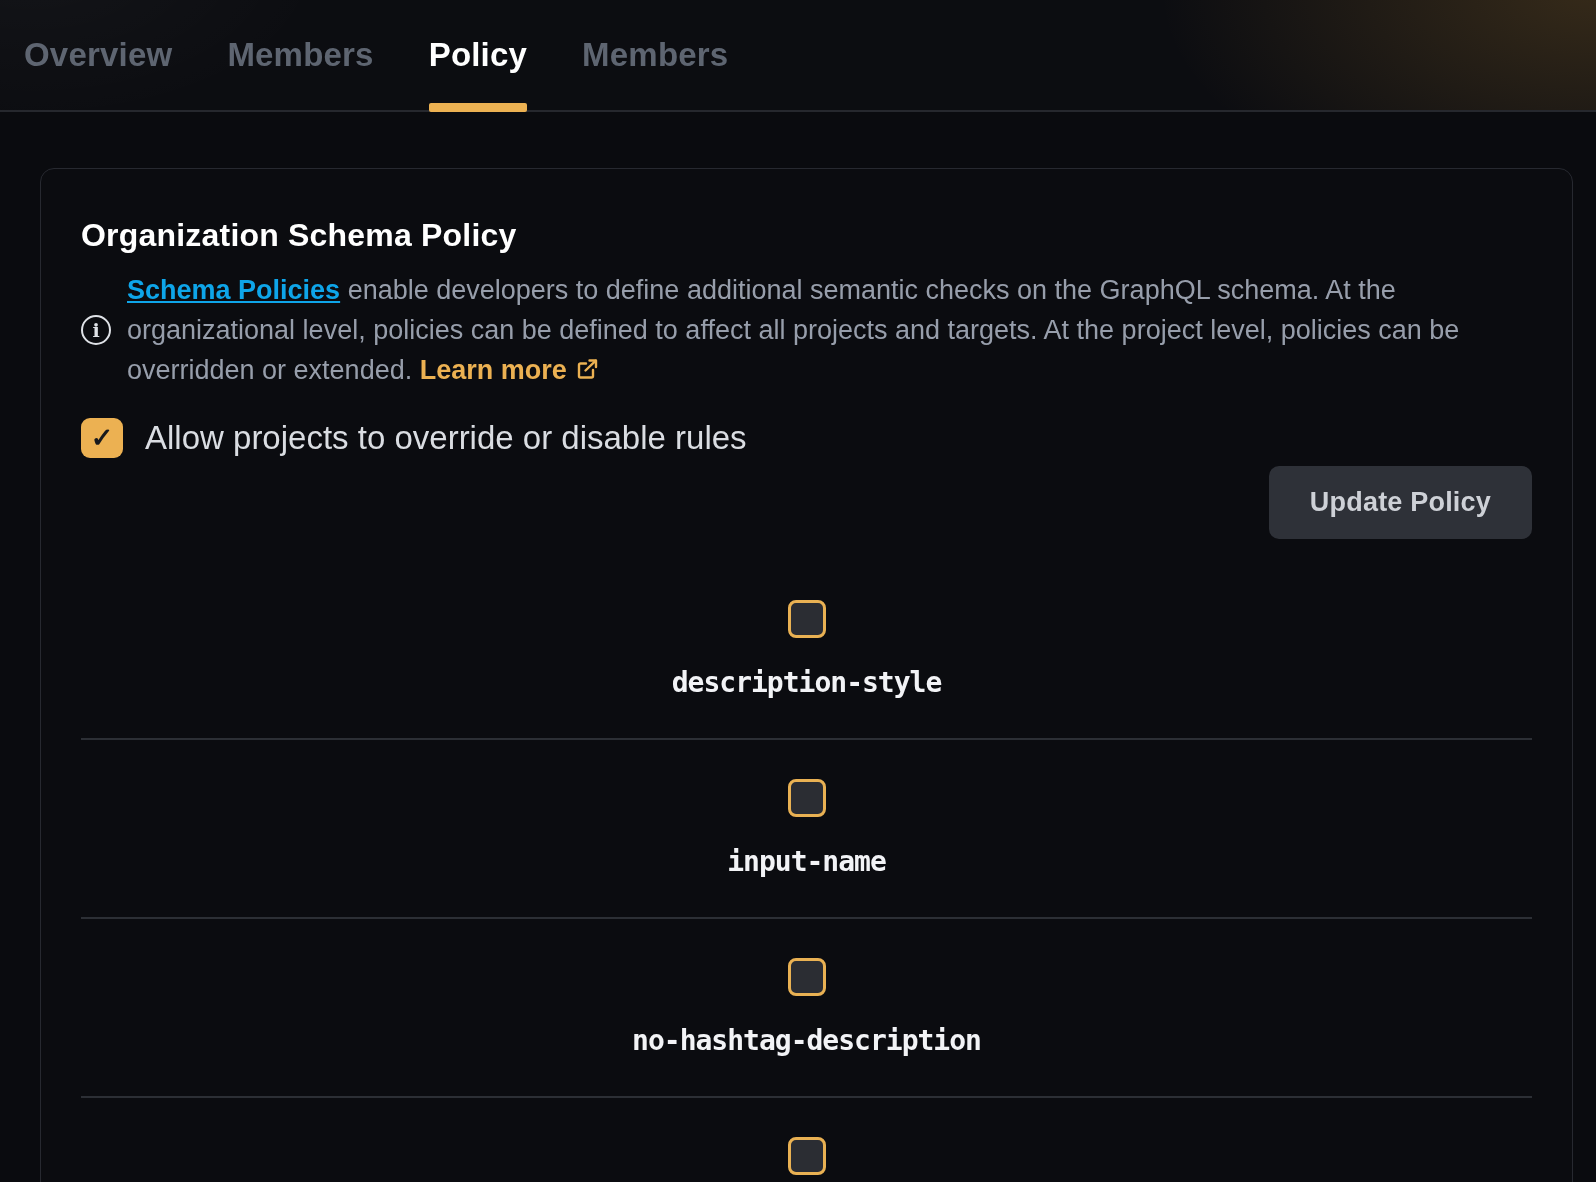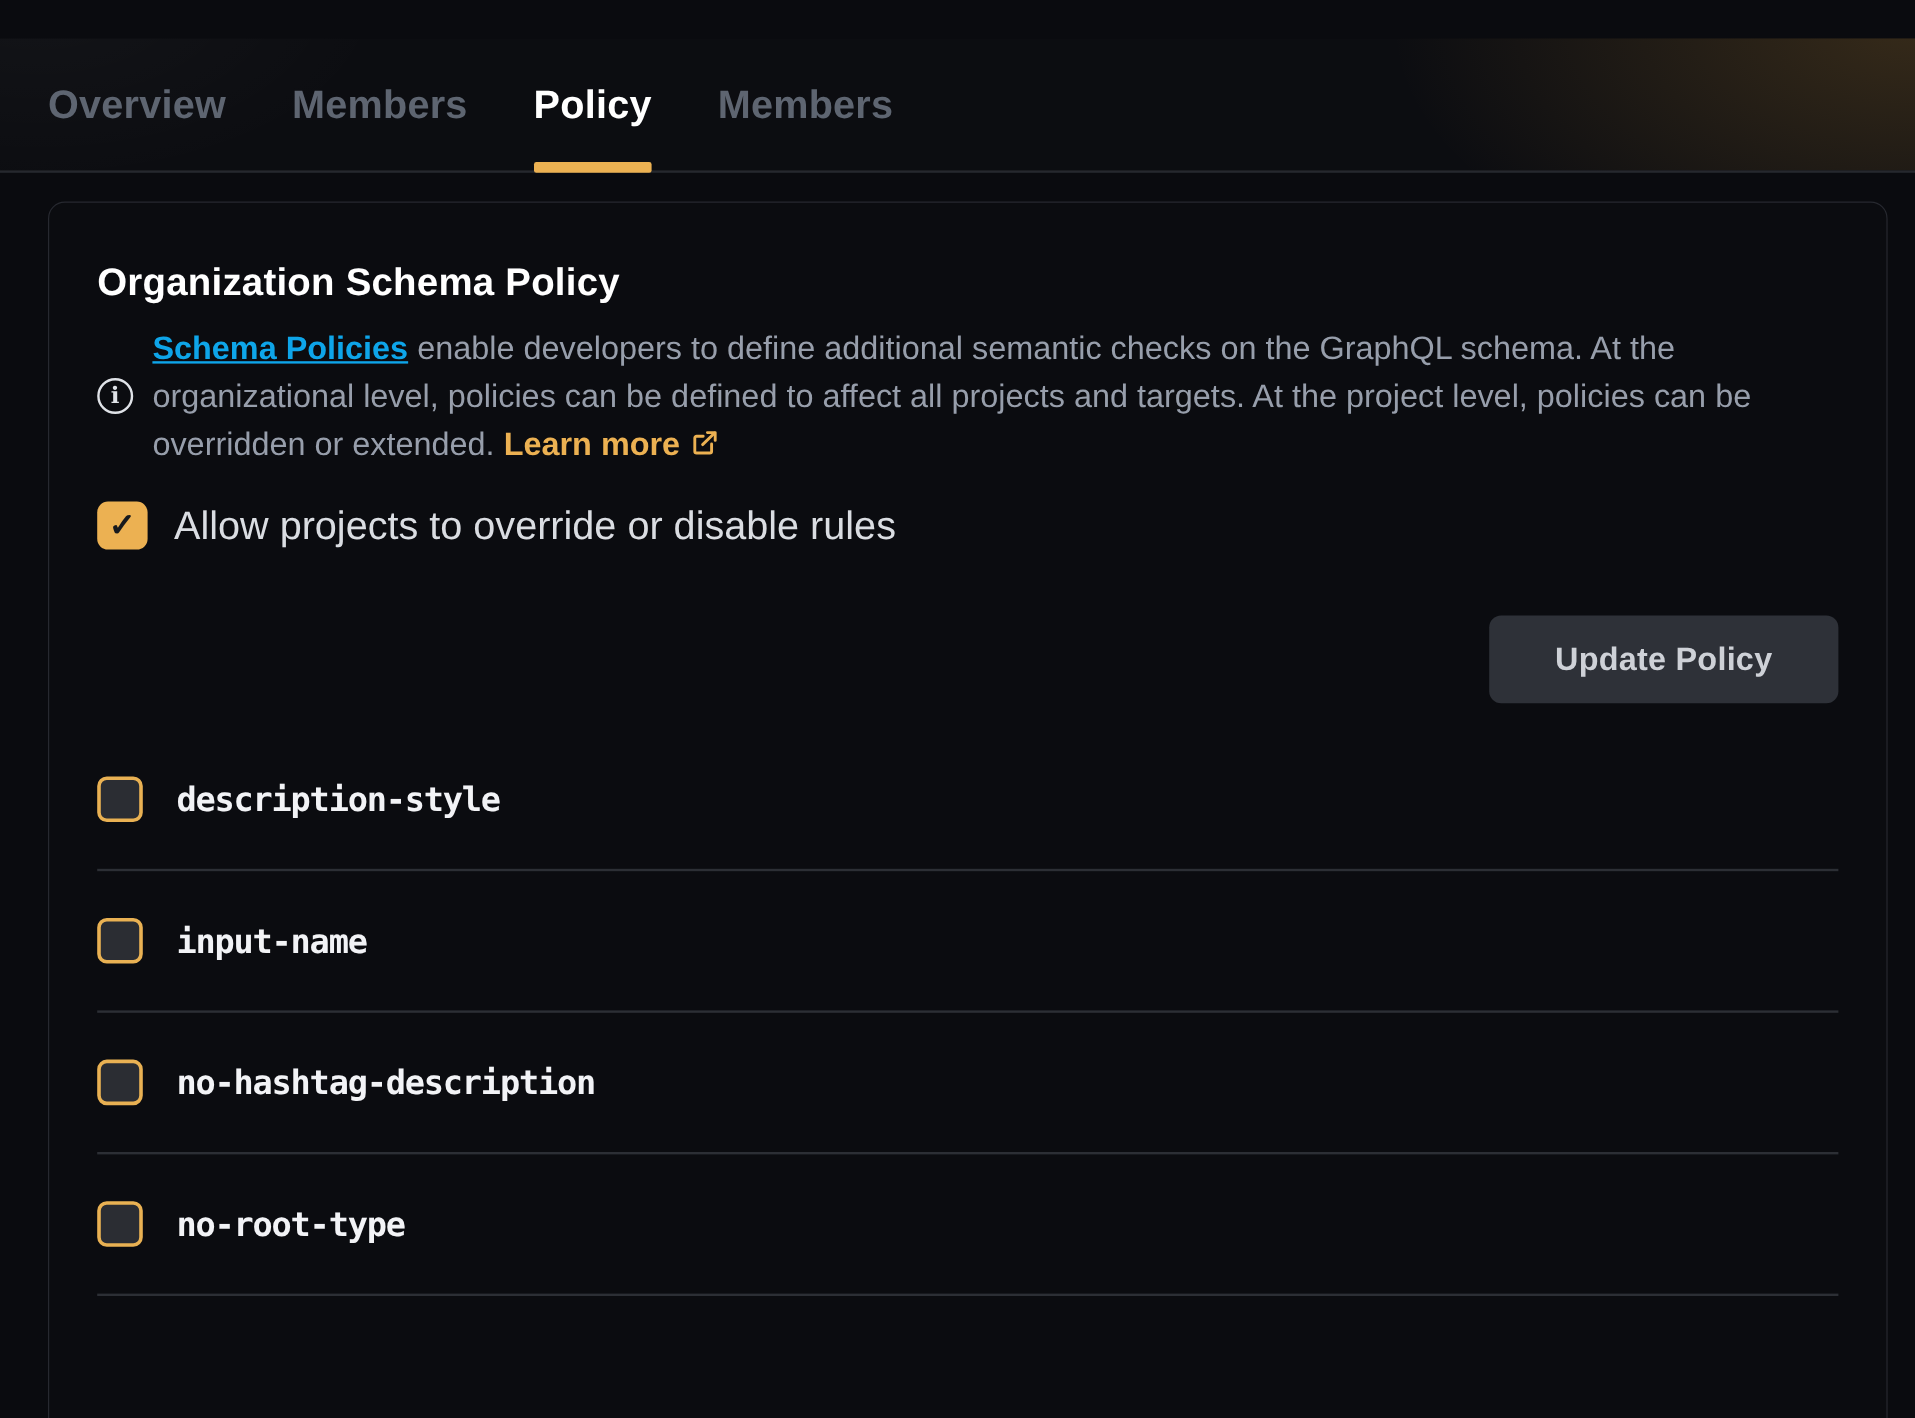--- a/index.html
+++ b/index.html
@@ -10,28 +10,27 @@
     color:#fff;
     position:relative;
   }
 
   
   .tabbar {
     height:112px;
     display:flex;
     align-items:flex-end;
     gap:55px;
-    padding:0 40px;
+    padding:0 24px;
     border-bottom:2px solid #26282e;
     background:
       radial-gradient(560px 300px at 100% -10%, rgba(222,160,60,0.20), rgba(222,160,60,0.06) 55%, rgba(0,0,0,0) 78%),
       radial-gradient(420px 220px at 2% -30%, rgba(255,255,255,0.03), rgba(0,0,0,0) 70%),
       #0c0d11;
     position:relative;
-    margin-top:32px;
   }
   .tab {
     position:relative;
     height:100%;
     display:flex;
     align-items:center;
     font-size:33px;
     font-weight:700;
     color:#5e6571;
     cursor:pointer;
@@ -124,33 +123,33 @@
     margin-top:8px;
   }
   .update-btn {
     background:#2e3138;
     color:#ced1d7;
     font-family:"Liberation Sans", sans-serif;
     font-size:27px;
     font-weight:700;
     border:none;
     border-radius:10px;
-    padding:21px 55px;
+    padding:21px 41px;
     cursor:pointer;
     letter-spacing:0.2px;
-    margin-top:47px;
   }
 
   .rules-list { margin-top:22px; }
   .rule-row {
     display:flex;
     align-items:center;
     gap:28px;
     padding:39px 0;
     border-bottom:2px solid #2c2f35;
+    flex-direction:column;
   }
   .rule-checkbox {
     flex:none;
     width:38px; height:38px;
     background:#2b2d33;
     border:3px solid #e9b153;
     border-radius:8px;
     cursor:pointer;
     color:transparent;
     display:flex; align-items:center; justify-content:center;

